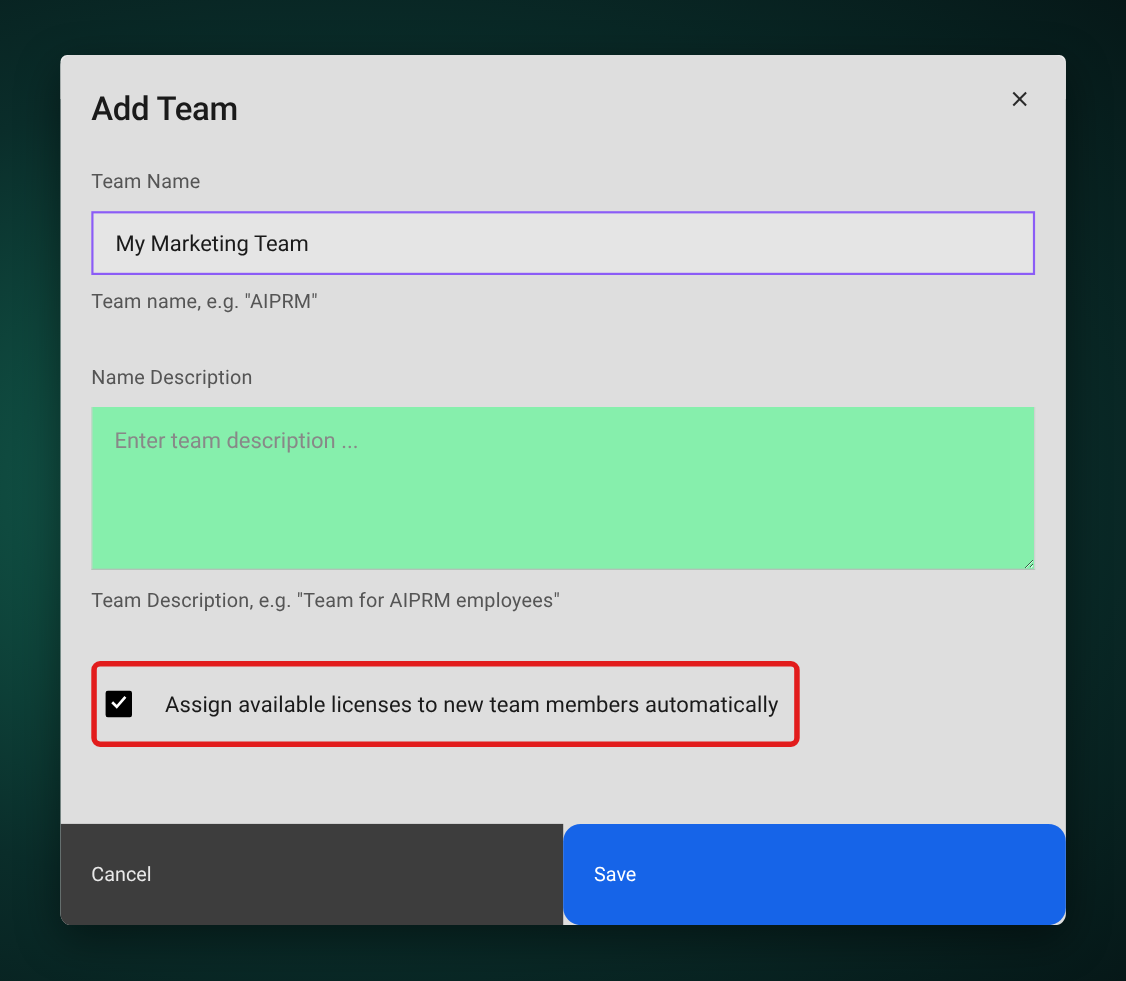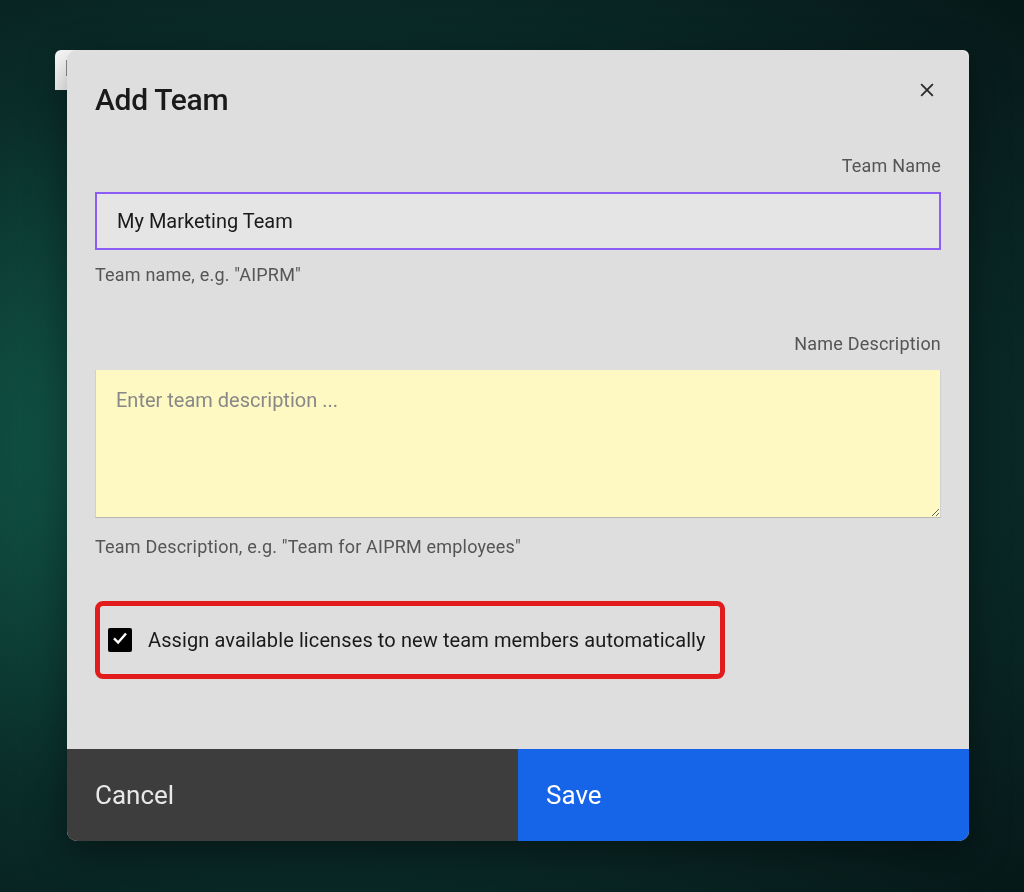--- a/index.html
+++ b/index.html
@@ -23,21 +23,21 @@
       height: 40px;
       background: #fff;
       border-radius: 6px 6px 0 0;
       color: #222;
       font-size: 22px;
       padding: 6px 10px;
     }
     .modal {
       position: absolute;
       top: 50px;
-      left: 67px;
+      left: 55px;
       right: 55px;
       background: #dedede;
       border-radius: 10px;
       box-shadow: 0 12px 40px rgba(0,0,0,0.45);
       display: flex;
       flex-direction: column;
       overflow: hidden;
     }
     .modal-body {
       padding: 32px 28px 70px 28px;
@@ -64,21 +64,20 @@
     }
     .close-btn svg {
       width: 20px;
       height: 20px;
     }
     .field-label {
       font-size: 18px;
       color: #555;
       margin-bottom: 16px;
       letter-spacing: 0.2px;
-      text-align: right;
     }
     .text-input {
       width: 100%;
       height: 58px;
       background: #e5e5e5;
       border: 2px solid #8b5cf6;
       padding: 0 20px;
       font-size: 20px;
       color: #1a1a1a;
       outline: none;
@@ -89,42 +88,42 @@
       color: #555;
       margin-top: 14px;
       letter-spacing: 0.2px;
     }
     .field-group {
       margin-bottom: 48px;
     }
     .textarea-input {
       width: 100%;
       height: 148px;
-      background: #fef9c3;
+      background: #86efac;
       border: 1px solid #b8b8b8;
       border-top: none;
       border-left: 1px solid #d0d0d0;
       border-right: 1px solid #d0d0d0;
       padding: 18px 20px;
       font-size: 20px;
       color: #1a1a1a;
       outline: none;
       resize: both;
       font-family: inherit;
     }
     .textarea-input::placeholder {
       color: #888;
     }
     .highlight-box {
       border: 5px solid #e21c1c;
       border-radius: 8px;
       padding: 22px 14px 22px 8px;
       display: inline-flex;
       align-items: center;
-      gap: 16px;
+      gap: 30px;
       margin-top: -4px;
     }
     .checkbox {
       width: 24px;
       height: 24px;
       background: #000;
       display: flex;
       align-items: center;
       justify-content: center;
       cursor: pointer;
@@ -141,33 +140,34 @@
       cursor: pointer;
       letter-spacing: 0.1px;
     }
     .modal-footer {
       display: flex;
       height: 92px;
     }
     .btn {
       flex: 1;
       border: none;
-      font-size: 26px;
+      font-size: 18px;
       cursor: pointer;
       text-align: left;
       padding: 0 28px;
       font-family: inherit;
     }
     .btn-cancel {
       background: #3d3d3d;
       color: #e8e8e8;
     }
     .btn-save {
       background: #1664e8;
       color: #fff;
+      border-radius: 16px;
     }
   </style>
 </head>
 <body>
 
 <div class="backdrop-bar">b</div>
 
 <div class="modal">
   <div class="modal-body">
     <h1 class="modal-title">Add Team</h1>

